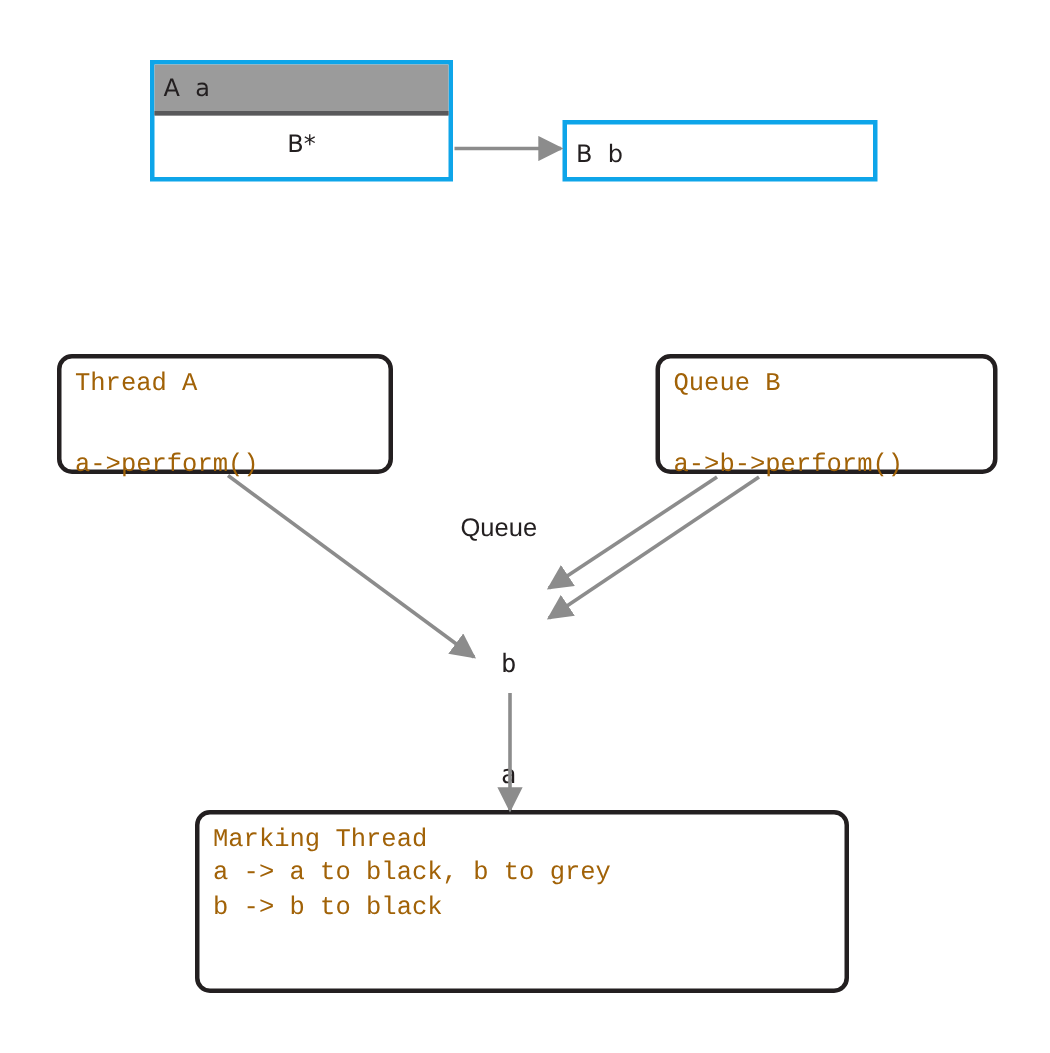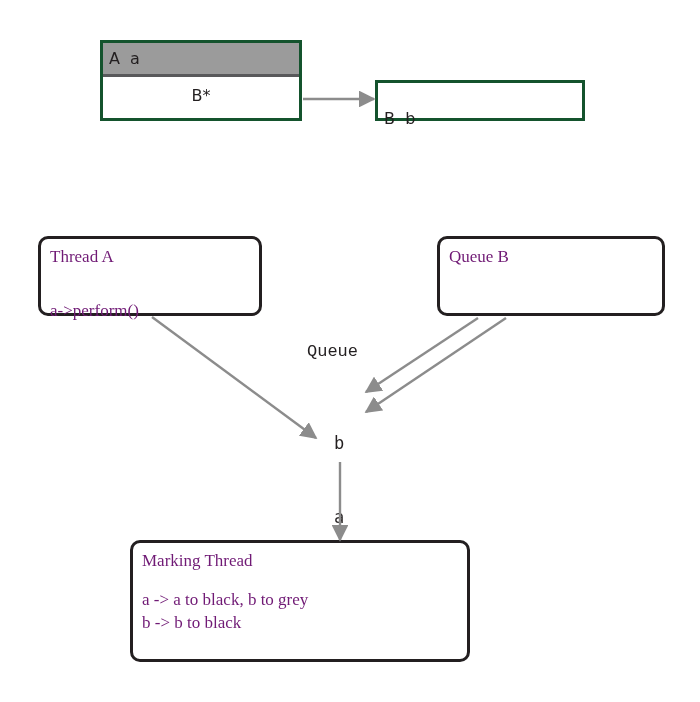--- a/index.html
+++ b/index.html
@@ -12,21 +12,21 @@
     width: 700px;
     height: 702px;
     background: #ffffff;
     font-family: "DejaVu Sans Mono", monospace;
     overflow: hidden;
   }
 
   
   .uml-box {
     position: absolute;
-    border: 3px solid #14532d;
+    border: 3px solid #0ea5e9;
     box-sizing: border-box;
     background: #ffffff;
   }
   .uml-header {
     background: #9b9b9b;
     color: #231f20;
     font-family: "DejaVu Sans", sans-serif;
     font-size: 16px;
     line-height: 1;
     padding: 8px 0 8px 6px;
@@ -49,57 +49,56 @@
   .uml-field-left {
     font-family: "DejaVu Sans", sans-serif;
     font-size: 16px;
     color: #231f20;
     text-align: left;
     line-height: 1;
     padding: 12px 0 0 6px;
     box-sizing: border-box;
     height: 100%;
     white-space: pre;
-    margin-top: 16px;
   }
 
   #box-a { left: 100px; top: 40px; width: 202px; height: 81px; }
   #box-b { left: 375px; top: 80px; width: 210px; height: 41px; }
 
   
   .thread-box {
     position: absolute;
     border: 3px solid #231f20;
     border-radius: 10px;
     background: #ffffff;
     box-sizing: border-box;
     padding: 7px 9px 7px 9px;
   }
   .thread-line {
-    font-family: Liberation Serif, serif;
+    font-family: Liberation Mono, monospace;
     font-size: 17px;
-    color: #701a75;
+    color: #a16207;
     line-height: 1.25;
     white-space: pre;
   }
   .thread-line.gap { margin-top: 33px; }
 
   #thread-a { left: 38px; top: 236px; width: 224px; height: 80px; }
   #thread-b { left: 437px; top: 236px; width: 228px; height: 80px; }
 
-  #marking-thread { left: 130px; top: 540px; width: 340px; height: 122px; }
-  .mark-body { margin-top: 18px; }
+  #marking-thread { left: 130px; top: 540px; width: 436px; height: 122px; }
+  .mark-body { margin-top: 1px; }
   .mark-body .thread-line { line-height: 1.35; }
 
   
   #queue-label {
     position: absolute;
     left: 307px;
     top: 342px;
-    font-family: Liberation Mono, monospace;
+    font-family: Liberation Sans, sans-serif;
     font-size: 17px;
     color: #231f20;
     white-space: pre;
   }
   #queue-items {
     position: absolute;
     left: 334px;
     top: 382px;
     font-family: "DejaVu Sans Mono", monospace;
     font-size: 17px;
@@ -131,20 +130,21 @@
     <div class="uml-field-left">B  b</div>
   </div>
 
   <div class="thread-box" id="thread-a">
     <div class="thread-line">Thread A</div>
     <div class="thread-line gap">a-&gt;perform()</div>
   </div>
 
   <div class="thread-box" id="thread-b">
     <div class="thread-line">Queue B</div>
+    <div class="thread-line gap">a-&gt;b-&gt;perform()</div>
   </div>
 
   <div id="queue-label">Queue</div>
 
   <div id="queue-items">
     <div>b</div>
     <div>a</div>
     <div>a</div>
   </div>
 

